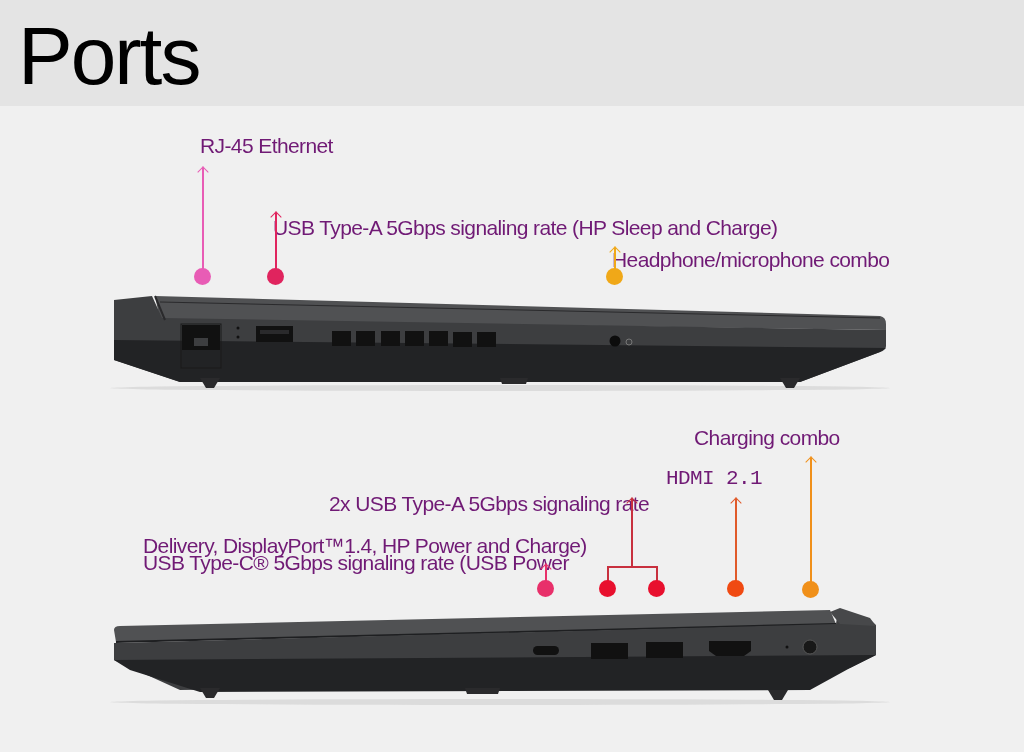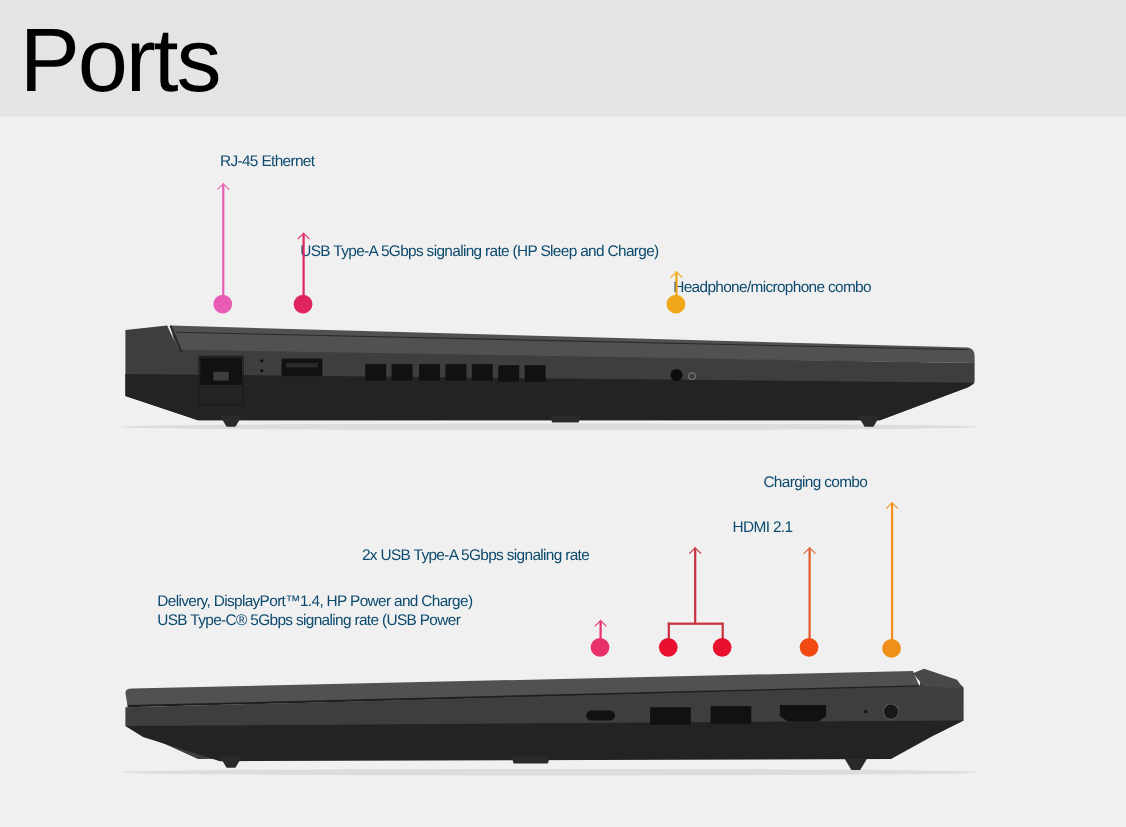--- a/index.html
+++ b/index.html
@@ -1,19 +1,19 @@
 <!DOCTYPE html>
 <html><head>
 <meta charset="utf-8">
 <style>
   html, body { margin:0; padding:0; }
   body { width:1024px; height:752px; background:#f0f0f0; position:relative; overflow:hidden; font-family:"Liberation Sans", sans-serif; color:#111; }
   .header { position:absolute; left:0; top:0; width:1024px; height:106px; background:#e4e4e4; }
   .title { position:absolute; left:18px; top:6px; font-size:82px; font-weight:400; letter-spacing:-2px; color:#000; line-height:100px; }
-  .label { position:absolute; font-size:14px; letter-spacing:-0.6px; color:#0c4a6e; white-space:nowrap; line-height:24px; }
+  .label { position:absolute; font-size:21px; letter-spacing:-0.6px; color:#701a75; white-space:nowrap; line-height:24px; }
   .vline { position:absolute; width:1.5px; }
   .arrow { position:absolute; width:7px; height:7px; border-left:1.5px solid; border-top:1.5px solid; transform:rotate(45deg); }
   .dot { position:absolute; width:17px; height:17px; border-radius:50%; }
   .hline { position:absolute; height:1.5px; }
   svg { position:absolute; left:0; top:0; }
 </style>
 </head>
 <body>
 
 <div class="header">
@@ -105,21 +105,21 @@
 
 <div class="label" style="left:329px;top:492px;">2x USB Type-A 5Gbps signaling rate</div>
 <div class="vline" style="left:631px;top:499px;height:68px;background:#c8303e;"></div>
 <div class="arrow" style="left:628px;top:499px;border-color:#c8303e;"></div>
 <div class="hline" style="left:607px;top:566px;width:50px;background:#c8303e;"></div>
 <div class="vline" style="left:607px;top:566px;height:16px;background:#c8303e;"></div>
 <div class="vline" style="left:656px;top:566px;height:16px;background:#c8303e;"></div>
 <div class="dot" style="left:599px;top:580px;background:#e8102e;"></div>
 <div class="dot" style="left:648px;top:580px;background:#e8102e;"></div>
 
-<div class="label" style="left:666px;top:467px;">HDMI 2.1</div>
+<div class="label" style="left:666px;top:467px;font-family:Liberation Mono, monospace;">HDMI 2.1</div>
 <div class="vline" style="left:735px;top:499px;height:83px;background:#e05a2a;"></div>
 <div class="arrow" style="left:732px;top:499px;border-color:#e05a2a;"></div>
 <div class="dot" style="left:727px;top:580px;background:#f04a12;"></div>
 
 <div class="label" style="left:143px;top:507px;margin-top:44px;">USB Type-C® 5Gbps signaling rate (USB Power</div>
 <div class="label" style="left:143px;top:534px;">Delivery, DisplayPort™1.4, HP Power and Charge)</div>
 <div class="vline" style="left:545px;top:565px;height:17px;background:#e8306a;"></div>
 <div class="arrow" style="left:542px;top:565px;border-color:#e8306a;"></div>
 <div class="dot" style="left:537px;top:580px;background:#e8306a;"></div>
 

